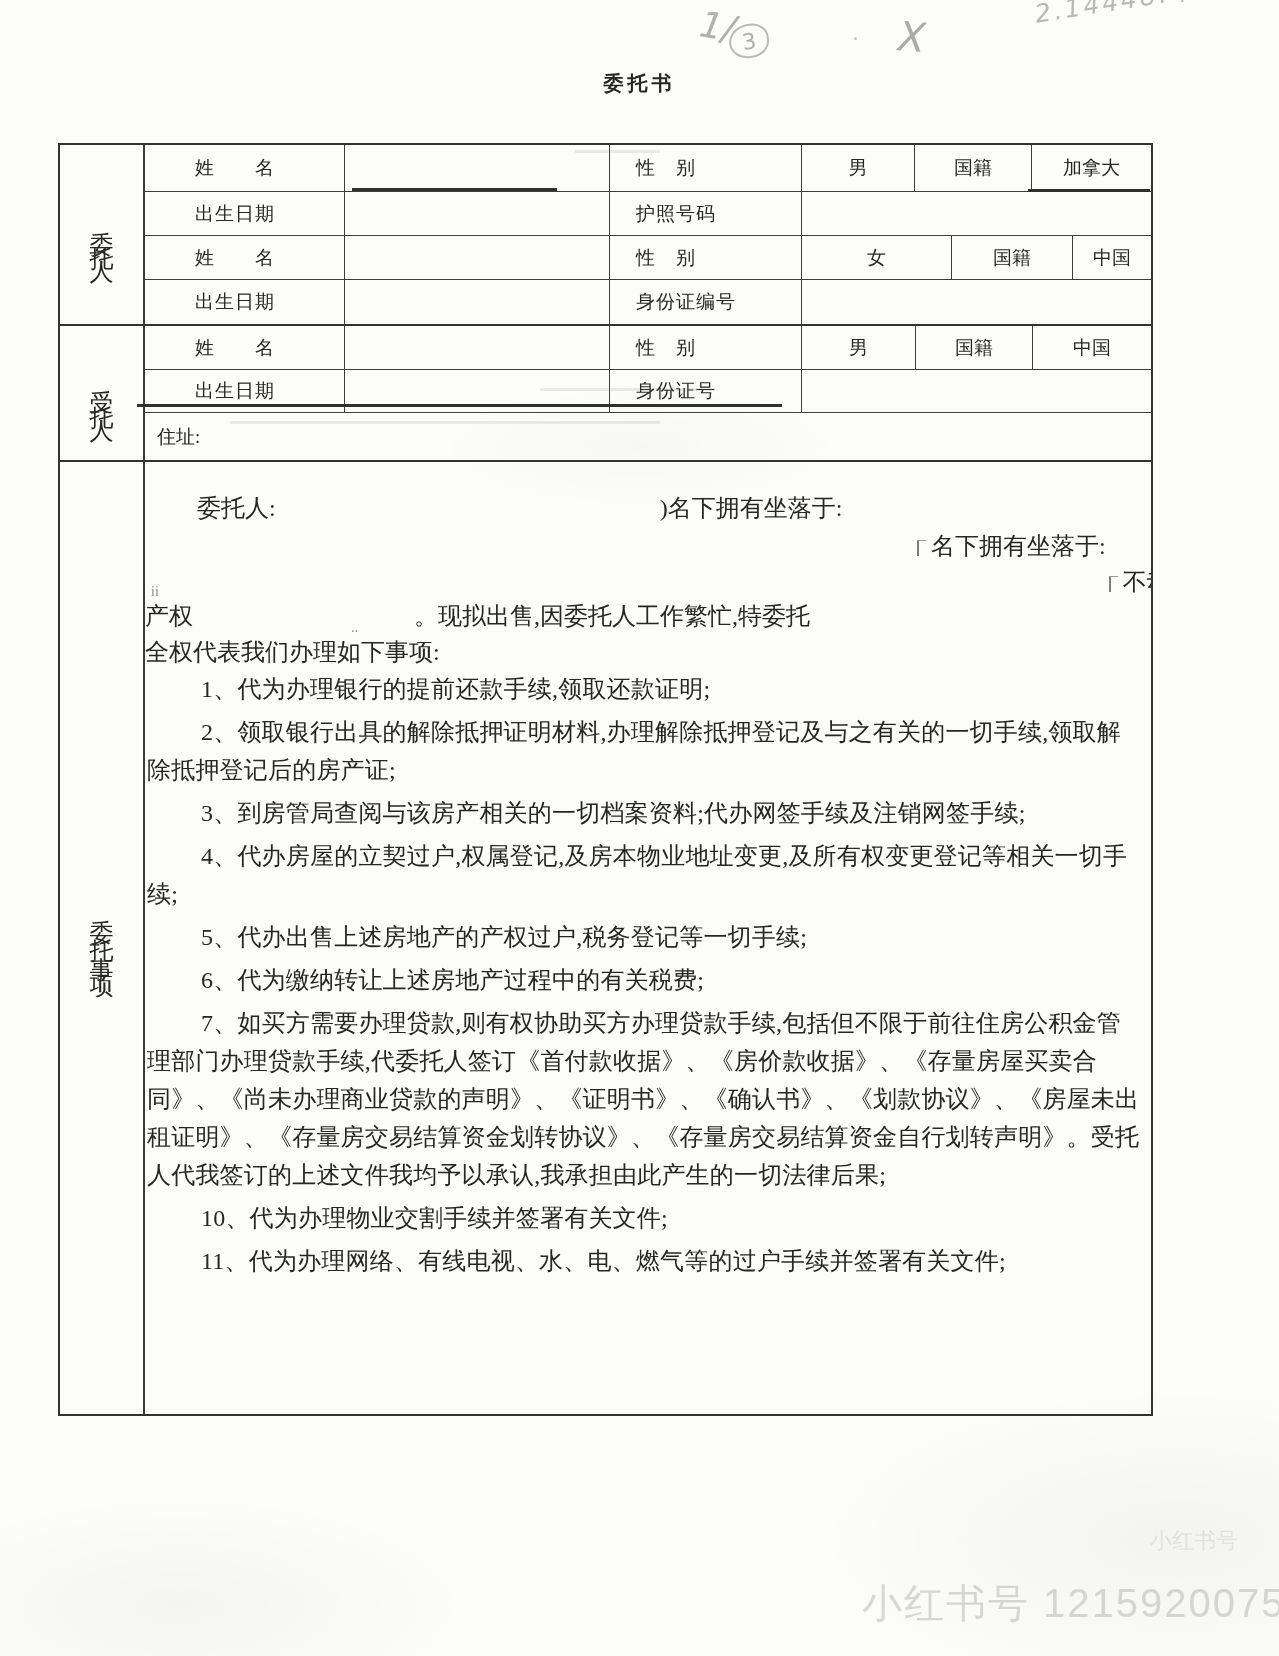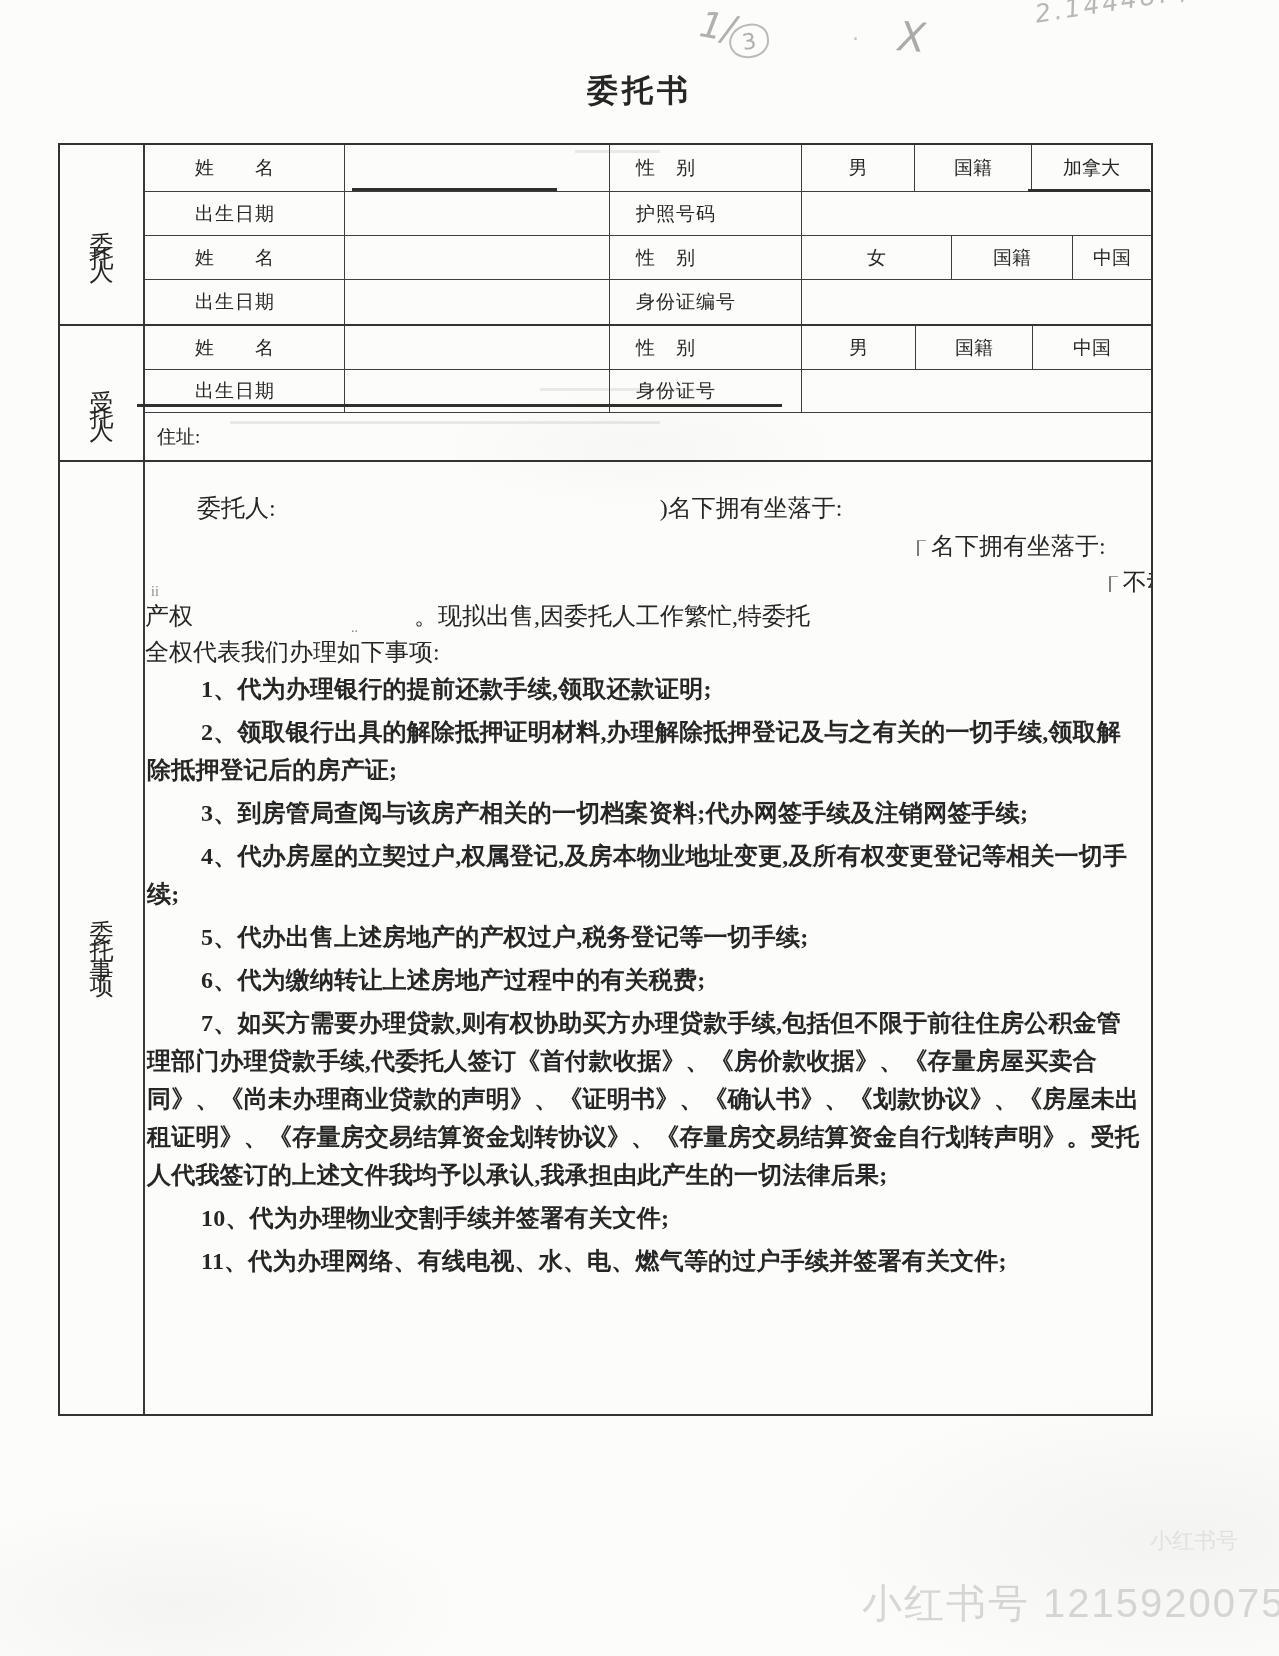--- a/index.html
+++ b/index.html
@@ -12,21 +12,21 @@
     background-image:
       radial-gradient(ellipse 420px 160px at 14% 97%, rgba(0,0,0,0.030), transparent 70%),
       radial-gradient(ellipse 520px 220px at 92% 93%, rgba(0,0,0,0.035), transparent 70%),
       radial-gradient(ellipse 300px 90px at 50% 27%, rgba(0,0,0,0.018), transparent 70%);
     font-family: "Liberation Serif", "DejaVu Serif", serif;
     color:#262626;
     overflow: hidden;
   }
   .doc-title {
     position:absolute; left:0; right:0; top:70px;
-    text-align:center; font-size:31px; font-weight:bold; letter-spacing:4px;
+    text-align:center; font-size:20px; font-weight:bold; letter-spacing:4px;
   }
   
   .hw { position:absolute; color:#b0b0b0; font-family:"DejaVu Sans", sans-serif; }
   .hw-frac { left:700px; top:6px; font-size:36px; font-style:italic; transform:rotate(10deg); }
   .hw-circle3 {
     left:729px; top:24px; width:40px; height:34px;
     border:2px solid #bababa; border-radius:55% 45% 50% 50%;
     display:flex; align-items:center; justify-content:center;
     font-size:22px; color:#aeaeae; transform:rotate(-8deg);
   }
@@ -73,21 +73,21 @@
   .matters-cell {
     position:relative; width:1006px; height:952px;
     font-size:24px; overflow:hidden;
   }
   .intro-line { position:absolute; white-space:nowrap; }
   .intro-line span { position:relative; }
   .seg { position:absolute; white-space:nowrap; top:0; }
   .faint { color:#8a8a8a; font-size:14px; }
   .redact-mark { display:inline-block; width:9px; height:16px; border-left:2px solid #7d7d7d; border-top:1.5px solid #9a9a9a; margin-right:5px; vertical-align:middle; }
   .items { position:absolute; left:2px; right:8px; top:208px; }
-  .item { text-indent:54px; line-height:38px; margin-bottom:5px; letter-spacing:0.2px;font-weight:bold; }
+  .item { text-indent:54px; line-height:38px; margin-bottom:5px; letter-spacing:0.2px; }
   
   .artifact { position:absolute; background:#2f2f2f; }
   .smudge { position:absolute; background:rgba(110,110,110,0.13); }
   
   .wm {
     position:absolute; left:862px; top:1576px;
     font-family:"Liberation Sans", sans-serif;
     font-size:40px; letter-spacing:2px; color:rgba(184,184,184,0.55);
     white-space:nowrap;
   }

